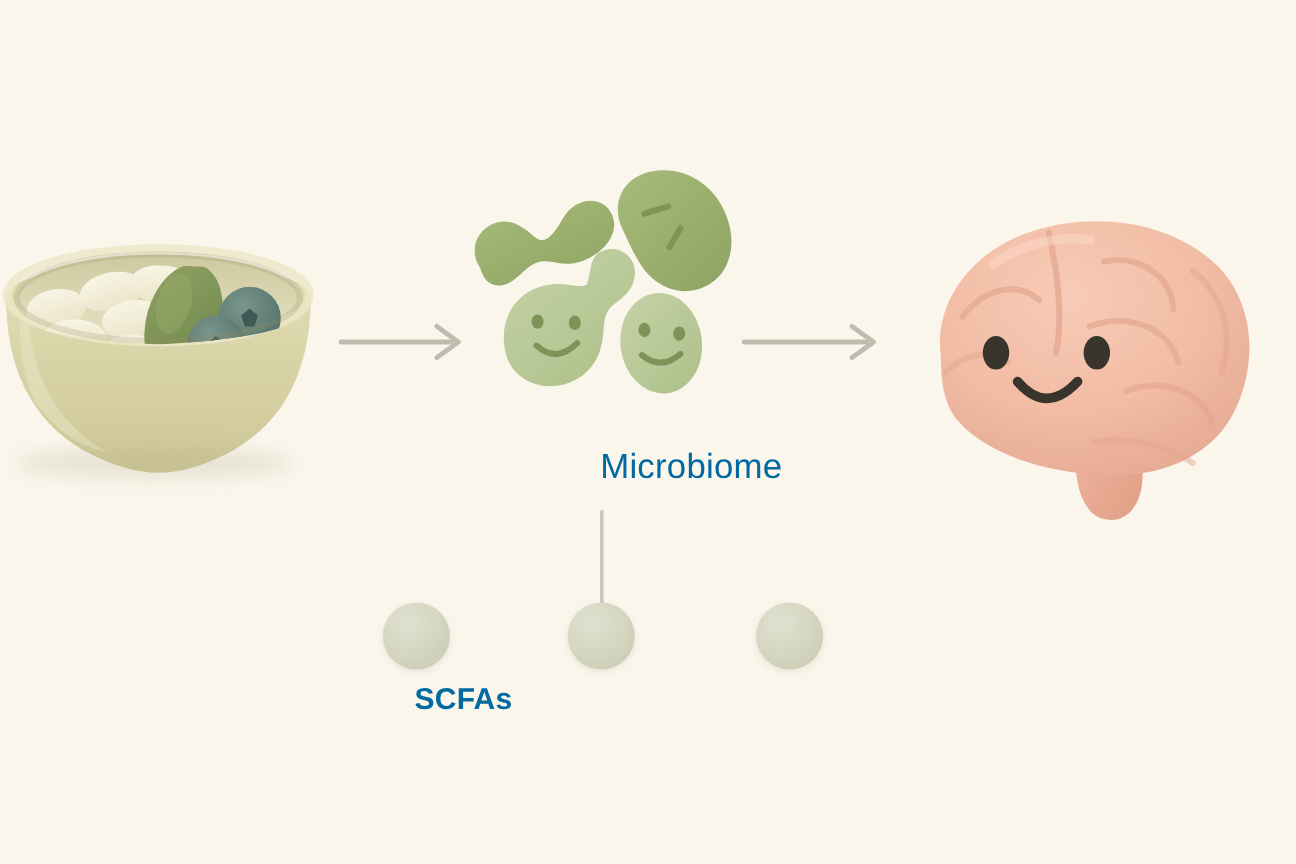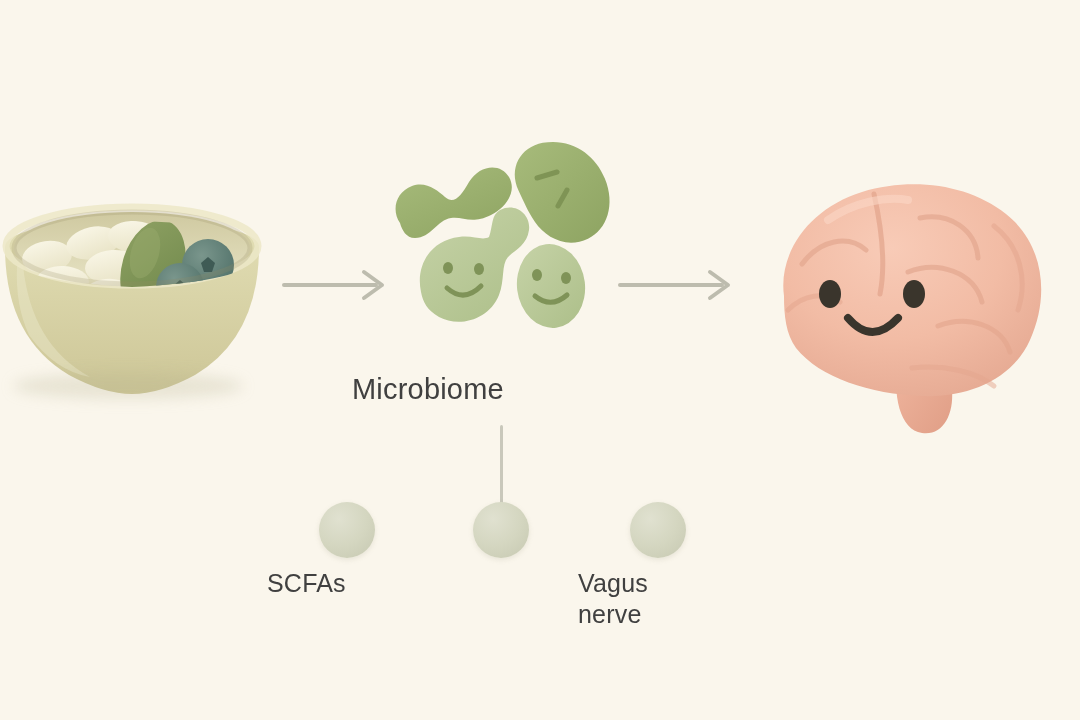--- a/index.html
+++ b/index.html
@@ -16,33 +16,33 @@
   #stage {
     position: relative;
     width: 1080px;
     height: 720px;
     background: #faf6ec;
   }
 
   
   .label {
     position: absolute;
-    color: #404040;
-    text-align: left;
+    color: #0369a1;
+    text-align: right;
     line-height: 1.22;
     letter-spacing: .2px;
     white-space: pre-line;
   }
   .title-label {
     font-size: 29px;
     font-weight: 400;
   }
   .node-label {
     font-size: 25px;
-    font-weight: 400;
+    font-weight: 700;
   }
 
   
   .arrow { position: absolute; }
 
   
   .connector {
     position: absolute;
     background: #c9c8bb;
     border-radius: 2px;
@@ -253,16 +253,14 @@
   </div>
 
   <div class="connector" style="left:500px; top:425px; width:3px; height:88px;"></div>
 
   <div class="dot" style="left:319px; top:502px; width:56px; height:56px;"></div>
   <div class="label node-label" style="left:267px; top:568px; width:160px;">SCFAs</div>
 
   <div class="dot" style="left:473px; top:502px; width:56px; height:56px;"></div>
 
   <div class="dot" style="left:630px; top:502px; width:56px; height:56px;"></div>
-  <div class="label node-label" style="left:578px; top:568px; width:160px;">Vagus
-nerve</div>
 
 </div>
 
 </body></html>

